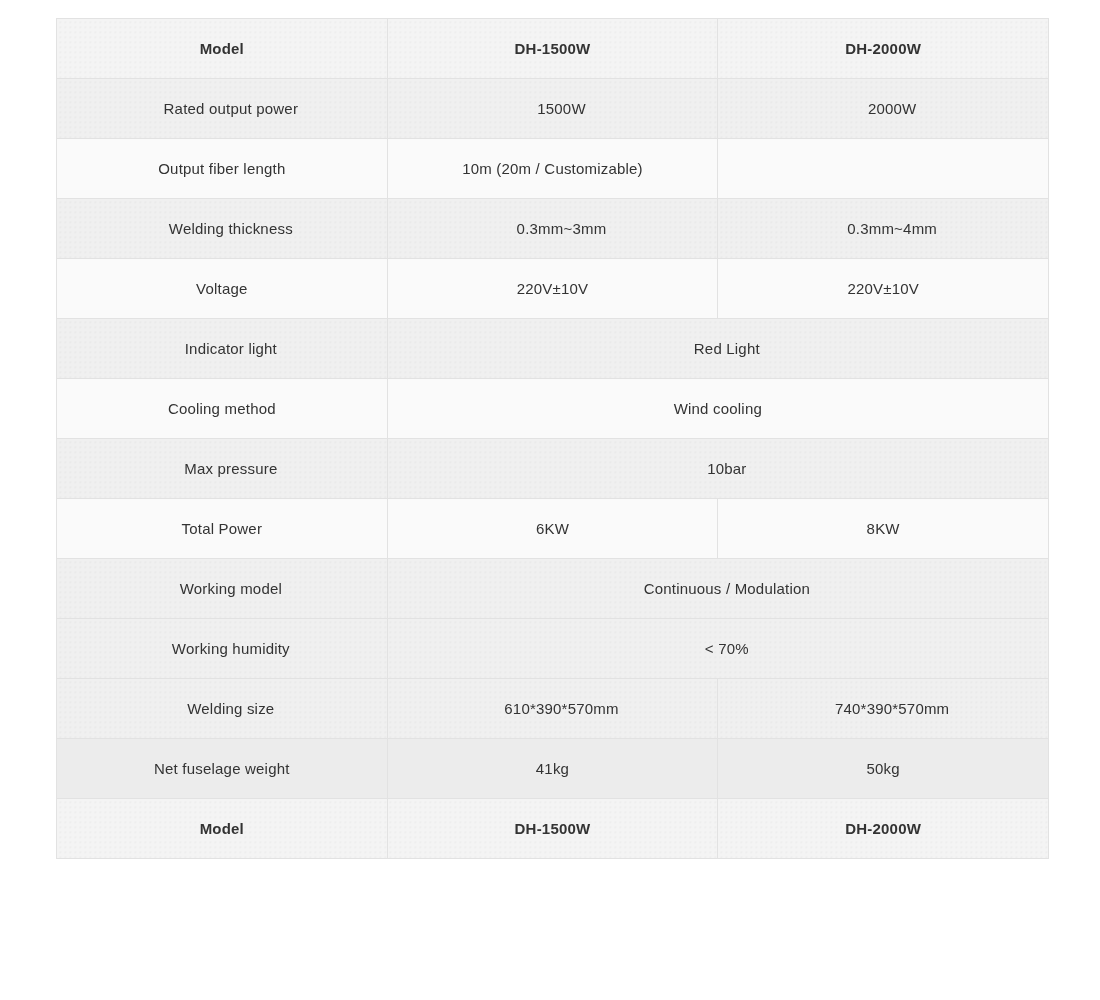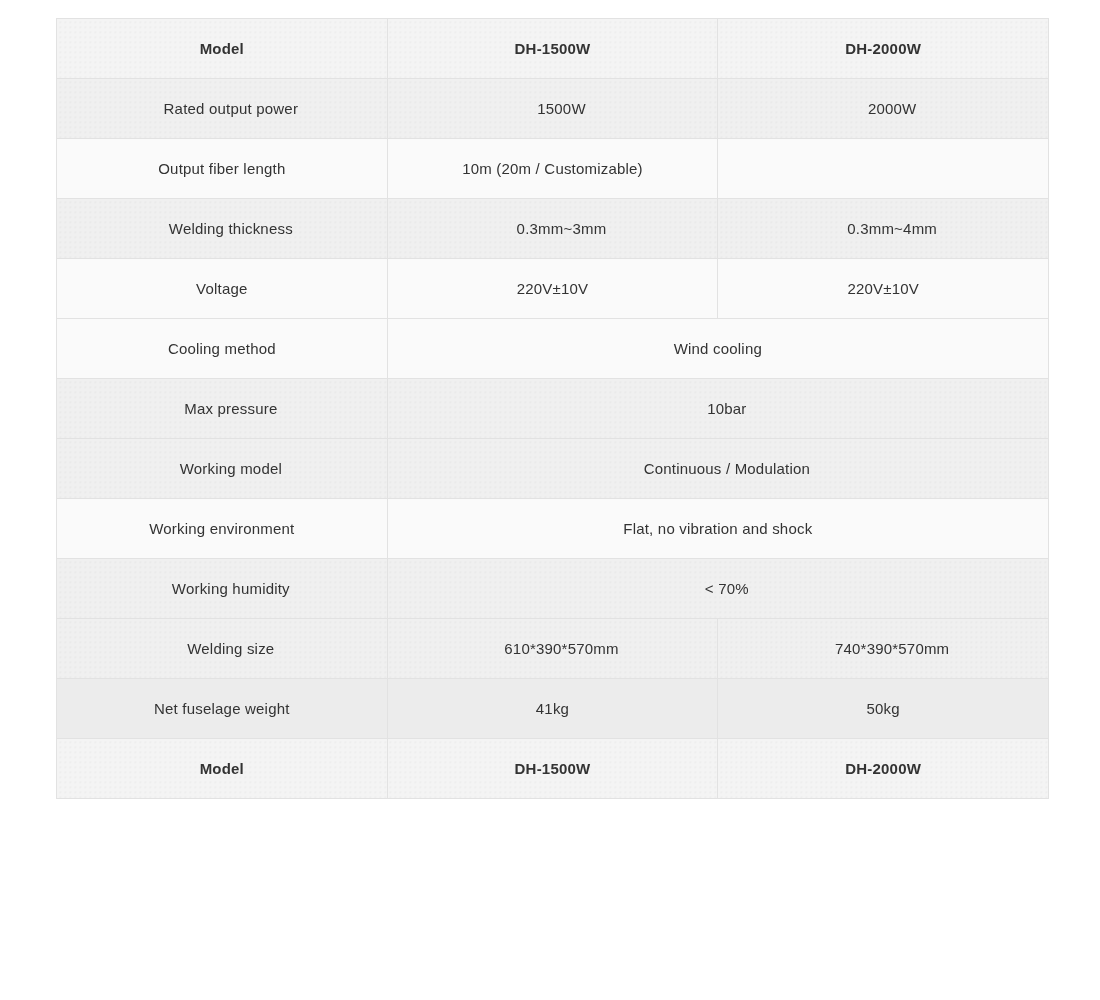--- a/index.html
+++ b/index.html
@@ -80,35 +80,40 @@
         <tr class="shade-even">
           <td>Welding thickness</td>
           <td>0.3mm~3mm</td>
           <td>0.3mm~4mm</td>
         </tr>
         <tr class="shade-odd">
           <td>Voltage</td>
           <td>220V±10V</td>
           <td>220V±10V</td>
         </tr>
+        <tr class="shade-even">
+          <td>Indicator light</td>
+          <td colspan="2">Red Light</td>
+        </tr>
         <tr class="shade-odd">
           <td>Cooling method</td>
           <td colspan="2">Wind cooling</td>
         </tr>
         <tr class="shade-even">
           <td>Max pressure</td>
           <td colspan="2">10bar</td>
         </tr>
+        <tr class="shade-odd">
+          <td>Total Power</td>
+          <td>6KW</td>
+          <td>8KW</td>
+        </tr>
         <tr class="shade-even">
           <td>Working model</td>
           <td colspan="2">Continuous / Modulation</td>
-        </tr>
-        <tr class="shade-odd">
-          <td>Working environment</td>
-          <td colspan="2">Flat, no vibration and shock</td>
         </tr>
         <tr class="shade-even">
           <td>Working humidity</td>
           <td colspan="2">&lt; 70%</td>
         </tr>
         <tr class="shade-even">
           <td>Welding size</td>
           <td>610*390*570mm</td>
           <td>740*390*570mm</td>
         </tr>

